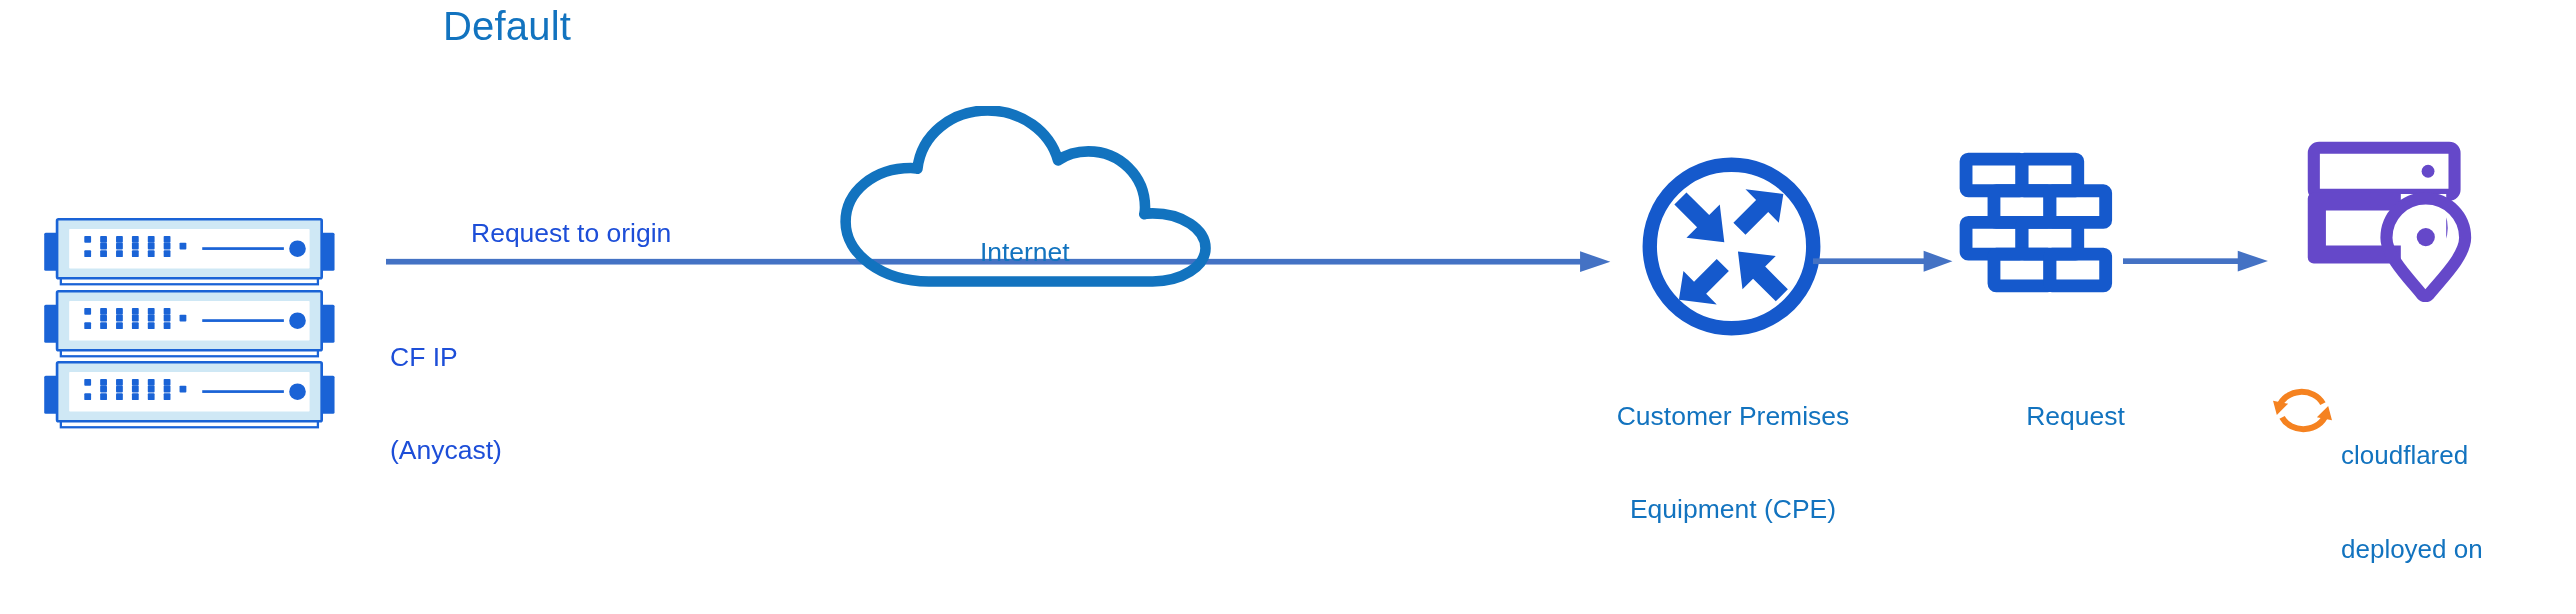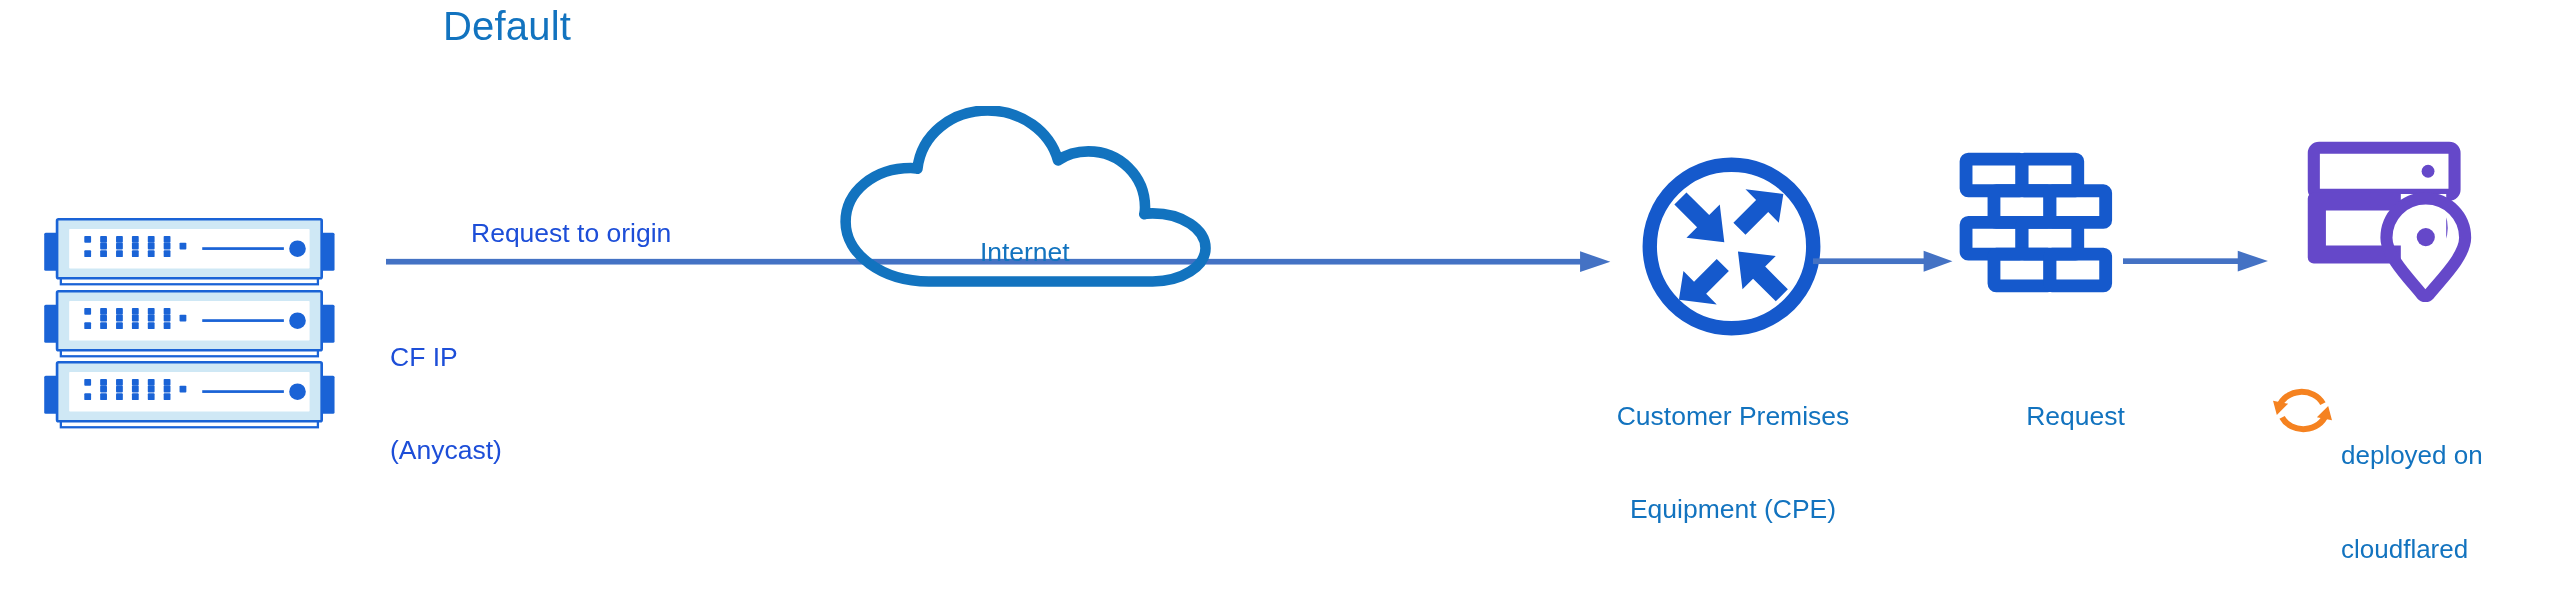--- a/index.html
+++ b/index.html
@@ -266,19 +266,19 @@
       <g fill="none" stroke="#f58220" stroke-width="8" stroke-linecap="butt">
         <path d="M12 38 A31 27 0 0 1 70 34"></path>
         <path d="M74 48 A31 27 0 0 1 16 52"></path>
       </g>
       <path d="M4 30 L24 34 L9 49 Z" fill="#f58220"></path>
       <path d="M82 56 L62 52 L77 37 Z" fill="#f58220"></path>
     </svg>
   </div>
 
   <div class="abs note-label" style="left:2341px;top:378px;width:227px;">
+    <div>cloudflared</div>
     <div>deployed on</div>
-    <div>cloudflared</div>
     
   </div>
 
 </div>
 
 
 </body></html>

